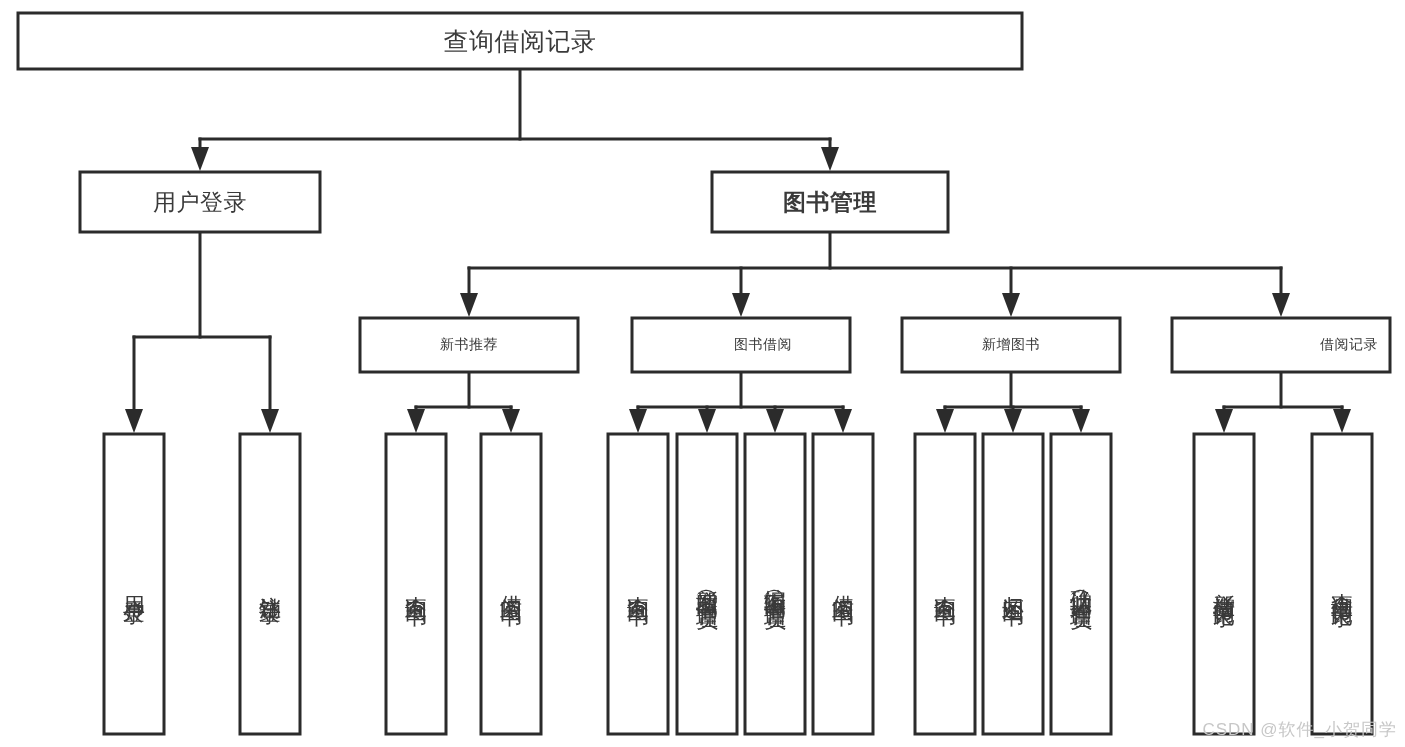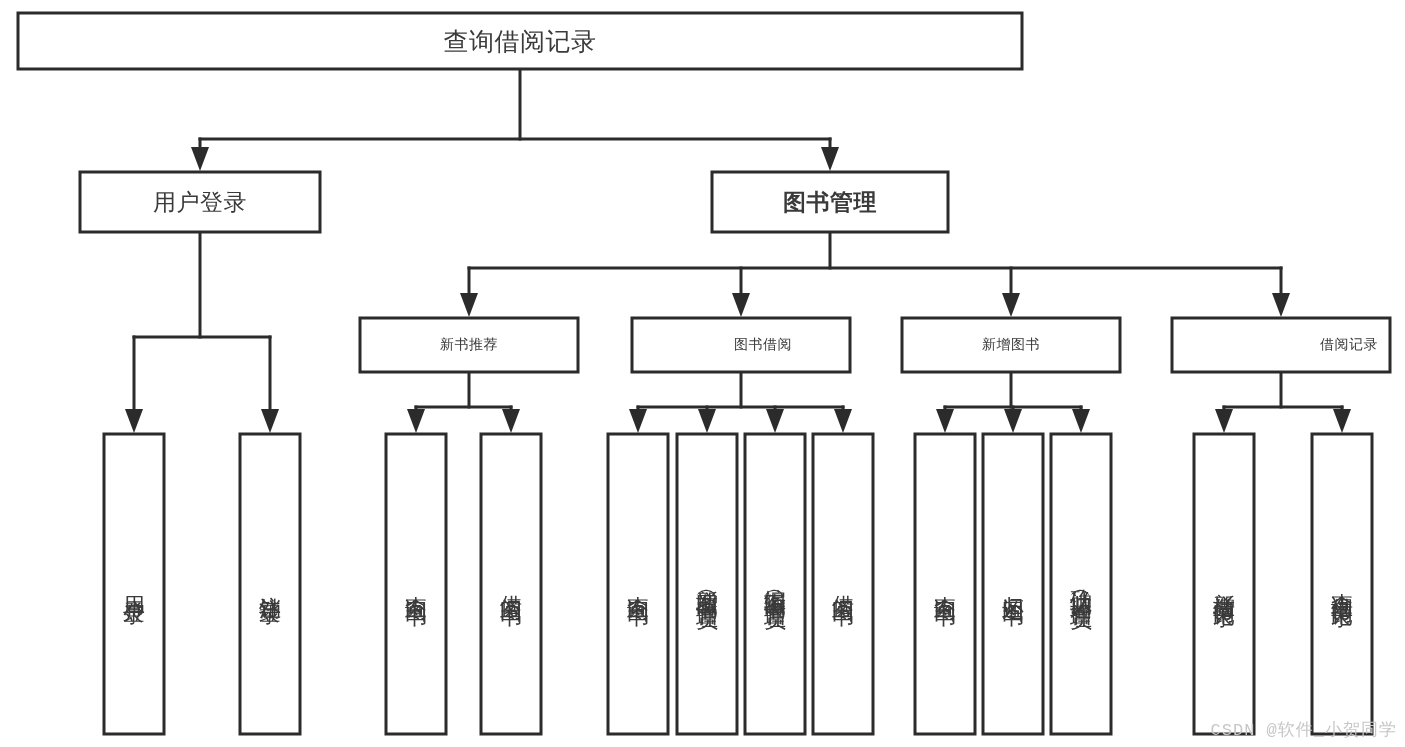--- a/index.html
+++ b/index.html
@@ -41,21 +41,20 @@
 
   .watermark{
     position:absolute;
     right:8px;bottom:6px;
     font-size:17px;
     color:#c7c7c7;
     letter-spacing:1px;
     white-space:nowrap;
     pointer-events:none;
     user-select:none;
-    font-family:Liberation Mono, monospace;
   }
 </style>
 </head>
 <body>
 
 <div id="diagram-root">
 
   <svg id="tree-svg" viewBox="0 0 1405 747">
     <g id="connector-layer">
         <line x1="520" y1="69" x2="520" y2="139" class="connector"></line>

